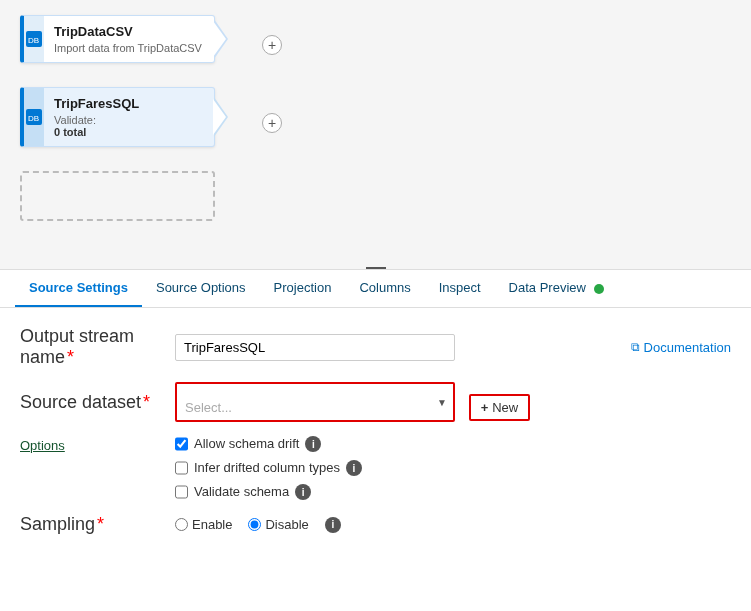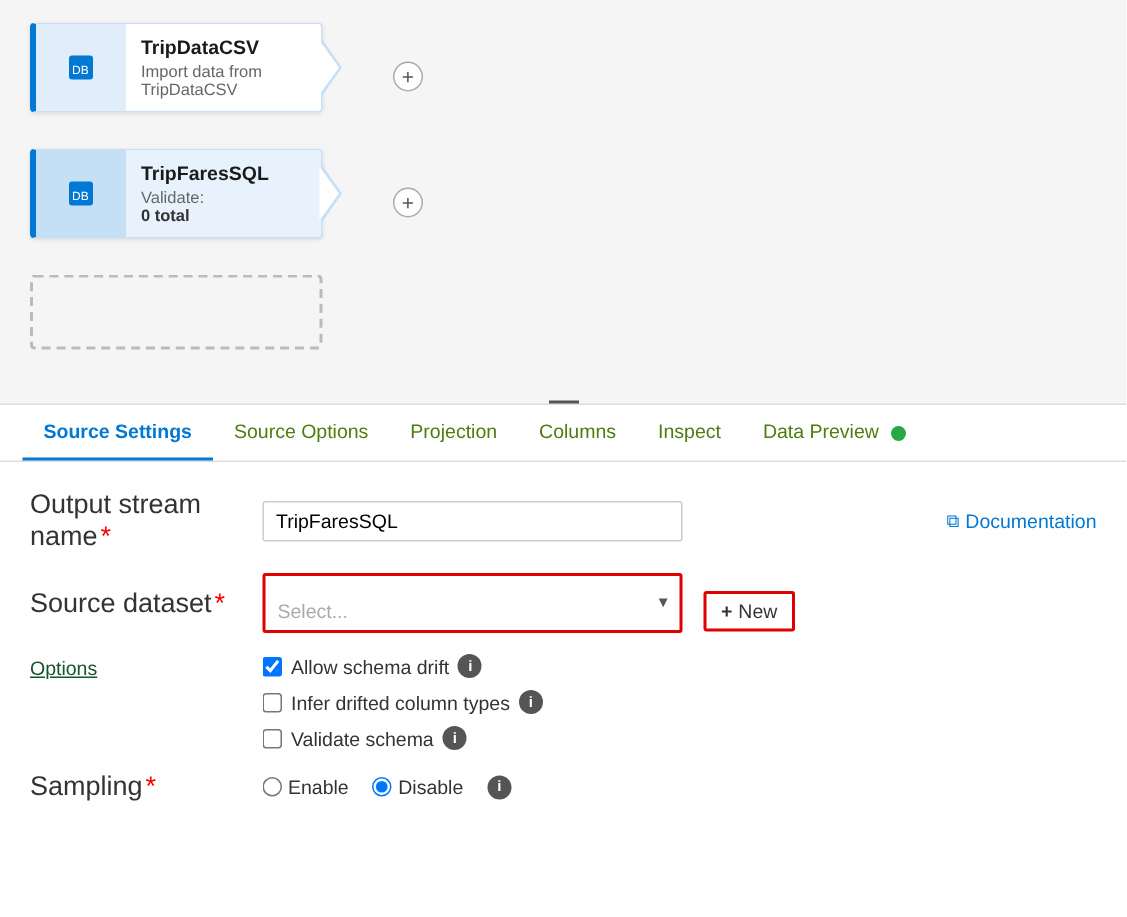--- a/index.html
+++ b/index.html
@@ -20,21 +20,21 @@
       border: 1px solid #c8dff7;
       border-left: 4px solid #0078d4;
       border-radius: 3px;
       width: 195px;
       margin-bottom: 12px;
       position: relative;
       box-shadow: 0 1px 3px rgba(0,0,0,0.1);
     }
 
     .node-card .node-icon {
-      width: 60px;
+      width: 20px;
       background: #e1eef9;
       display: flex;
       align-items: center;
       justify-content: center;
       flex-shrink: 0;
     }
 
     .node-icon-svg {
       width: 20px;
       height: 20px;
@@ -117,21 +117,21 @@
     .tab-bar {
       display: flex;
       border-bottom: 1px solid #ddd;
       padding: 0 15px;
       background: #fff;
     }
 
     .tab-item {
       padding: 10px 14px;
       font-size: 13px;
-      color: #4d7c0f;
+      color: #0c4a6e;
       cursor: pointer;
       border-bottom: 2px solid transparent;
       white-space: nowrap;
     }
 
     .tab-item.active {
       color: #0078d4;
       border-bottom: 2px solid #0078d4;
       font-weight: 600;
     }
@@ -260,21 +260,20 @@
     }
 
     .options-controls {
       display: flex;
       flex-direction: column;
       gap: 8px;
     }
 
     .checkbox-row {
       display: flex;
-      align-items: center;
       gap: 6px;
     }
 
     .checkbox-row input[type="checkbox"] {
       cursor: pointer;
     }
 
     .info-icon {
       display: inline-flex;
       align-items: center;

